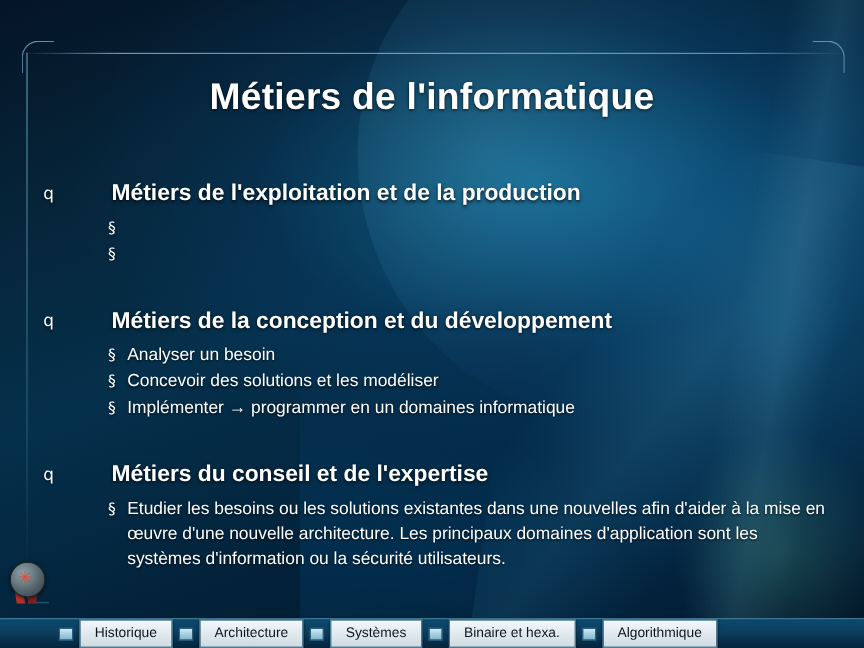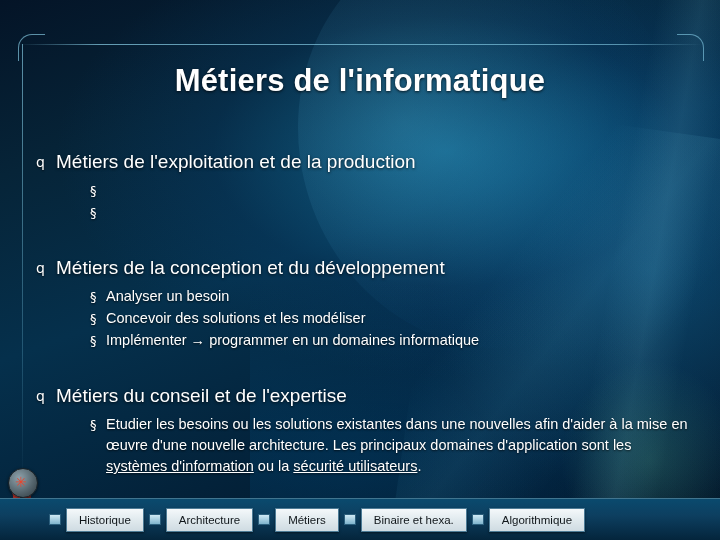--- a/index.html
+++ b/index.html
@@ -131,23 +131,24 @@
     width: 28px;
     flex: 0 0 28px;
     text-align: left;
     padding-left: 8px;
     box-sizing: border-box;
     text-shadow: 0 1px 2px rgba(0,0,0,0.7);
   }
   .lvl1 .l1text {
     color: #ffffff;
     font-size: 19px;
-    font-weight: normal;
+    font-weight: bold;
     line-height: 24px;
     text-shadow: 0 1px 3px rgba(0,0,0,0.75);
+    margin-left: 37px;
   }
 
   .sub {
     margin: 6px 0 0 62px;
   }
   .lvl2 {
     display: flex;
     align-items: flex-start;
     margin-bottom: 1px;
   }
@@ -159,32 +160,31 @@
     flex: 0 0 16px;
     text-shadow: 0 1px 2px rgba(0,0,0,0.7);
   }
   .lvl2 .l2text {
     color: #ffffff;
     font-size: 14.5px;
     line-height: 21px;
     text-shadow: 0 1px 2px rgba(0,0,0,0.7);
   }
   .ul {
-    text-decoration: underline;
     margin-top: 16px;
   }
 
   .block-spacer-1 { height: 22px; }
   .block-spacer-2 { height: 22px; }
 
   
   #navbar {
     position: absolute;
     left: 0; right: 0; bottom: 0;
-    height: 42px;
+    height: 25px;
     background: linear-gradient(180deg, #0a4a6e 0%, #0d3f60 40%, #04253c 100%);
     border-top: 1px solid rgba(140,215,245,0.45);
     display: flex;
     align-items: center;
     padding-left: 44px;
     box-sizing: border-box;
   }
   .nav-sep {
     width: 10px;
     height: 9px;
@@ -315,20 +315,20 @@
     <div class="disc"></div>
     <div class="star">✳</div>
   </div>
 
   <div id="navbar">
     <div class="nav-sep"></div>
     <div class="nav-btn">Historique</div>
     <div class="nav-sep"></div>
     <div class="nav-btn">Architecture</div>
     <div class="nav-sep"></div>
-    <div class="nav-btn">Métiers</div>
+    <div class="nav-btn">Systèmes</div>
     <div class="nav-sep"></div>
     <div class="nav-btn">Binaire et hexa.</div>
     <div class="nav-sep"></div>
     <div class="nav-btn">Algorithmique</div>
   </div>
 
 </div>
 
 </body></html>

